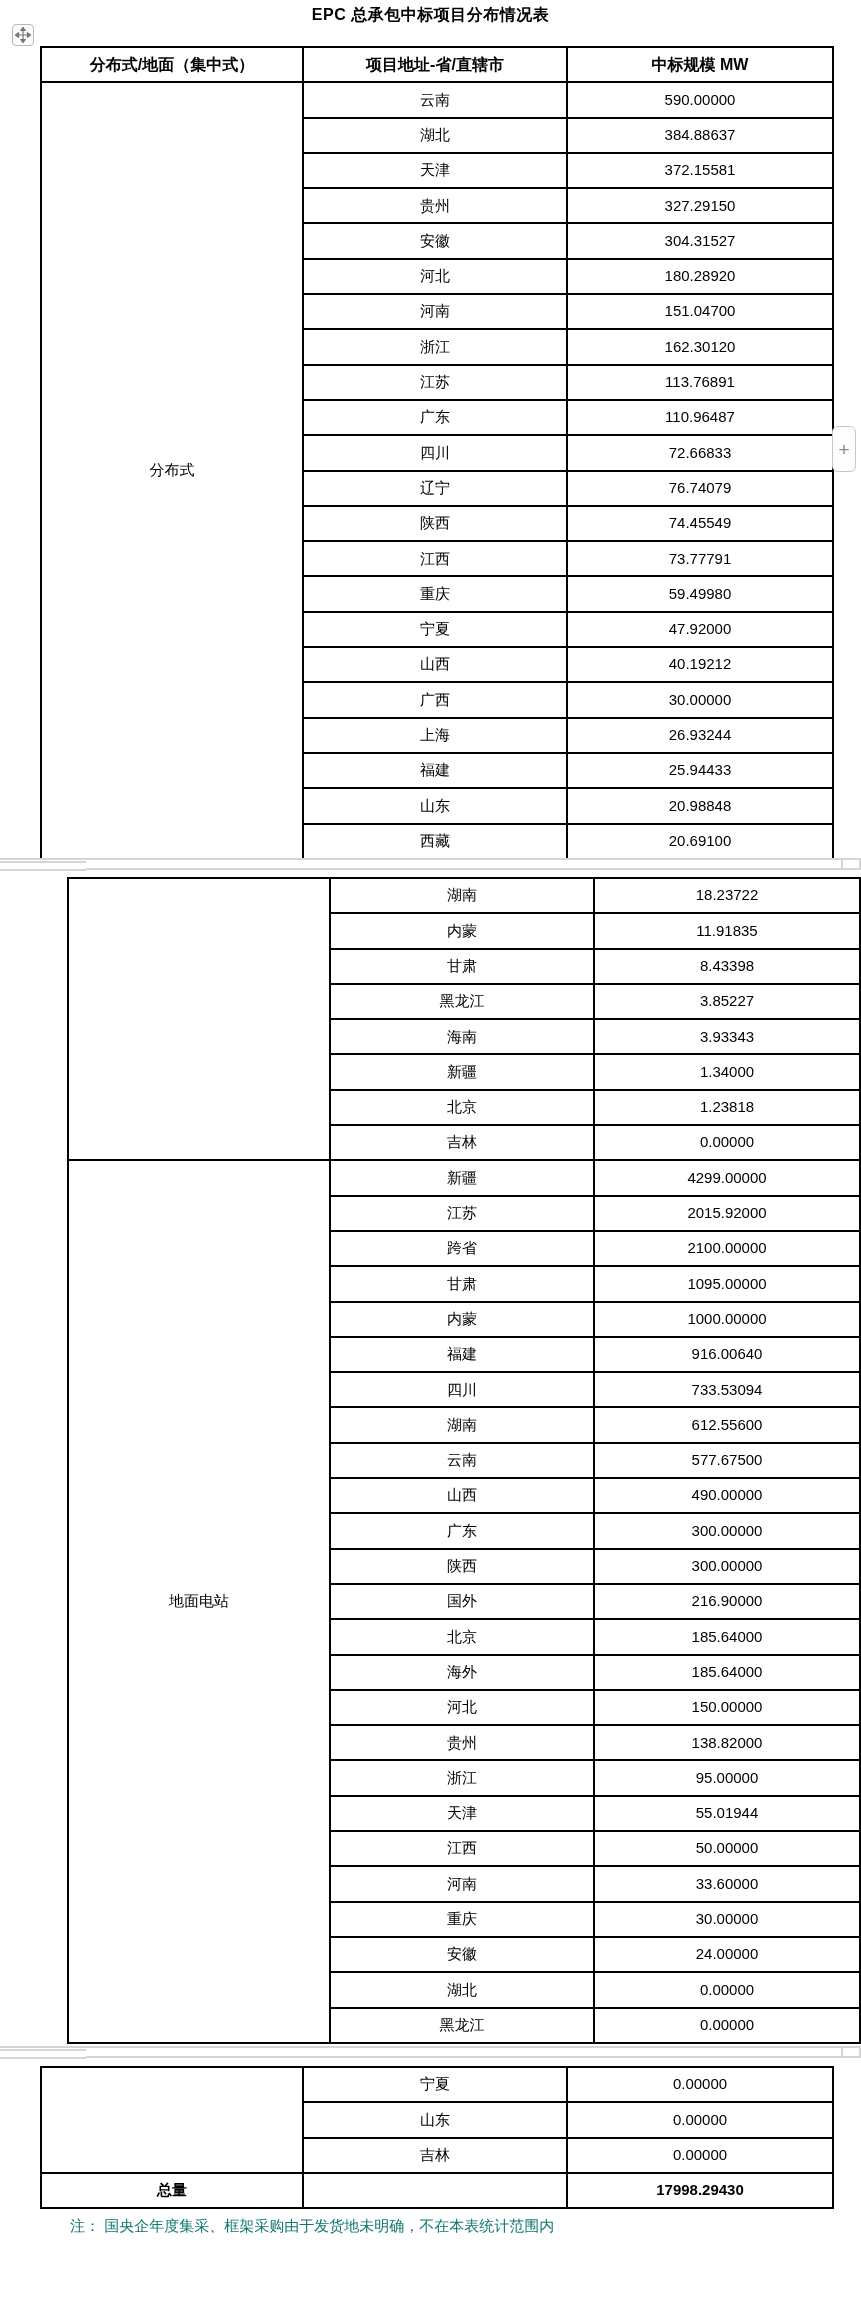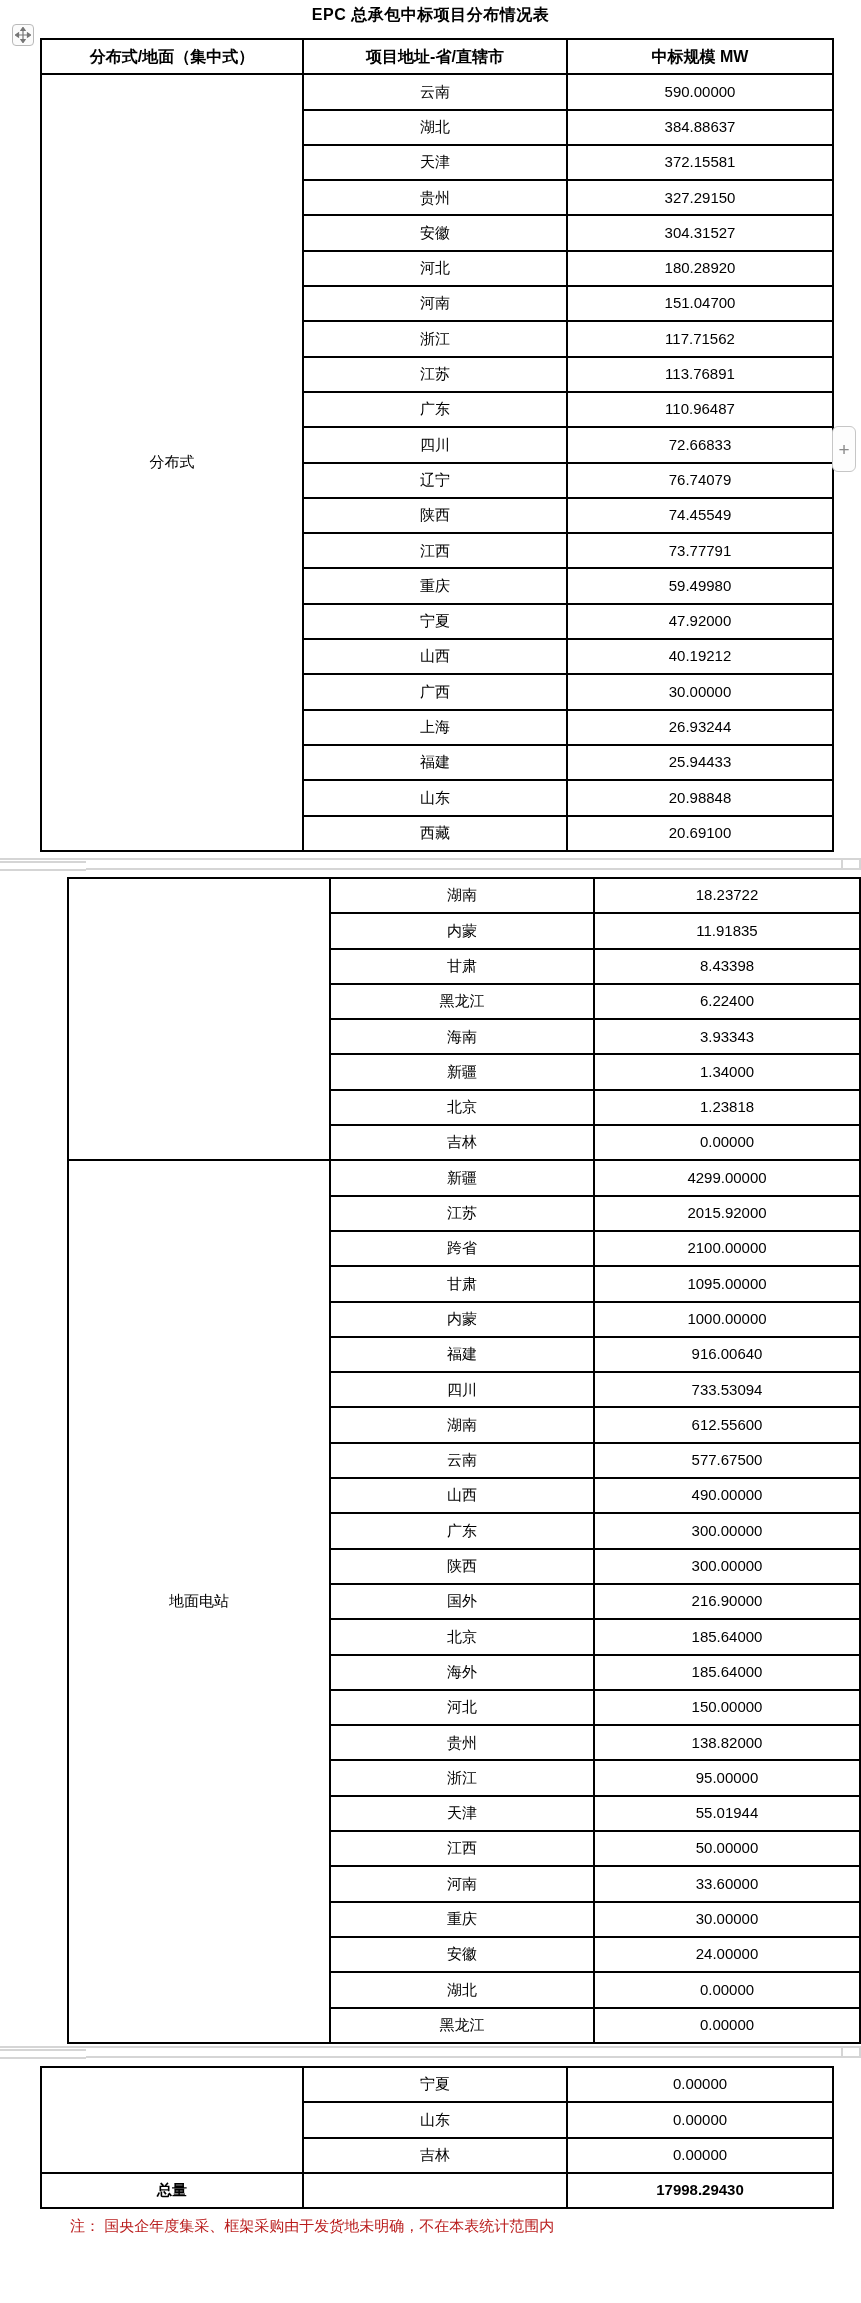--- a/index.html
+++ b/index.html
@@ -15,36 +15,36 @@
                padding:0;cursor:move;}
 
   .tbl{position:absolute;left:40px;width:792px;border-collapse:collapse;table-layout:fixed;}
   .tbl col.c1{width:262px;} .tbl col.c2{width:264px;} .tbl col.c3{width:266px;}
   .tbl th,.tbl td{border:2px solid #000;height:33.3px;padding:0;margin:0;
                   text-align:center;vertical-align:middle;font-size:15px;line-height:1.1;}
   .tbl th{font-weight:bold;font-size:16px;}
   .cat-cell{vertical-align:top;padding-top:8px;}
   .total-row td{font-weight:bold;}
 
-  .seg-a{top:38px;padding-left:15px;} .seg-b{top:877px;margin-left:27px;} .seg-c{top:2066px;}
+  .seg-a{top:46px;padding-left:15px;} .seg-b{top:877px;margin-left:27px;} .seg-c{top:2066px;}
 
   .page-sep{position:absolute;left:0;width:861px;height:8px;
             border-top:2px solid #d5d5d5;border-bottom:2px solid #d5d5d5;background:#fff;}
   .sep-1{top:858px;} .sep-2{top:2046px;}
   .sep-tab-left{position:absolute;left:0;top:1px;width:86px;height:6px;background:#fff;
                 border-top:2px solid #d5d5d5;border-bottom:2px solid #d5d5d5;box-sizing:content-box;}
   .sep-tab-right{position:absolute;right:0;top:-2px;width:16px;height:8px;background:#fff;
                  border:2px solid #d5d5d5;}
 
   .insert-btn{position:absolute;left:832px;top:426px;width:24px;height:46px;
               border:1px solid #c6c6c6;border-radius:6px;background:#fdfdfd;color:#8a8a8a;
               font-size:19px;line-height:1;display:flex;align-items:center;justify-content:center;
               padding:0;cursor:pointer;font-family:inherit;}
 
-  .doc-note{position:absolute;left:70px;top:2217px;font-size:15px;color:#b91c1c;}
+  .doc-note{position:absolute;left:70px;top:2217px;font-size:15px;color:#0f766e;}
 </style>
 </head>
 <body>
 
 <div class="page">
 
   <div class="move-handle">
     <span style="display:flex;">
       <svg width="16" height="16" viewBox="0 0 20 20">
         <g stroke="#767676" stroke-width="1.5" fill="#767676">
@@ -99,21 +99,21 @@
         <tr>
           <td>河北</td>
           <td>180.28920</td>
         </tr>
         <tr>
           <td>河南</td>
           <td>151.04700</td>
         </tr>
         <tr>
           <td>浙江</td>
-          <td>117.71562</td>
+          <td>162.30120</td>
         </tr>
         <tr>
           <td>江苏</td>
           <td>113.76891</td>
         </tr>
         <tr>
           <td>广东</td>
           <td>110.96487</td>
         </tr>
         <tr>
@@ -187,21 +187,21 @@
         <tr>
           <td>内蒙</td>
           <td>11.91835</td>
         </tr>
         <tr>
           <td>甘肃</td>
           <td>8.43398</td>
         </tr>
         <tr>
           <td>黑龙江</td>
-          <td>6.22400</td>
+          <td>3.85227</td>
         </tr>
         <tr>
           <td>海南</td>
           <td>3.93343</td>
         </tr>
         <tr>
           <td>新疆</td>
           <td>1.34000</td>
         </tr>
         <tr>

